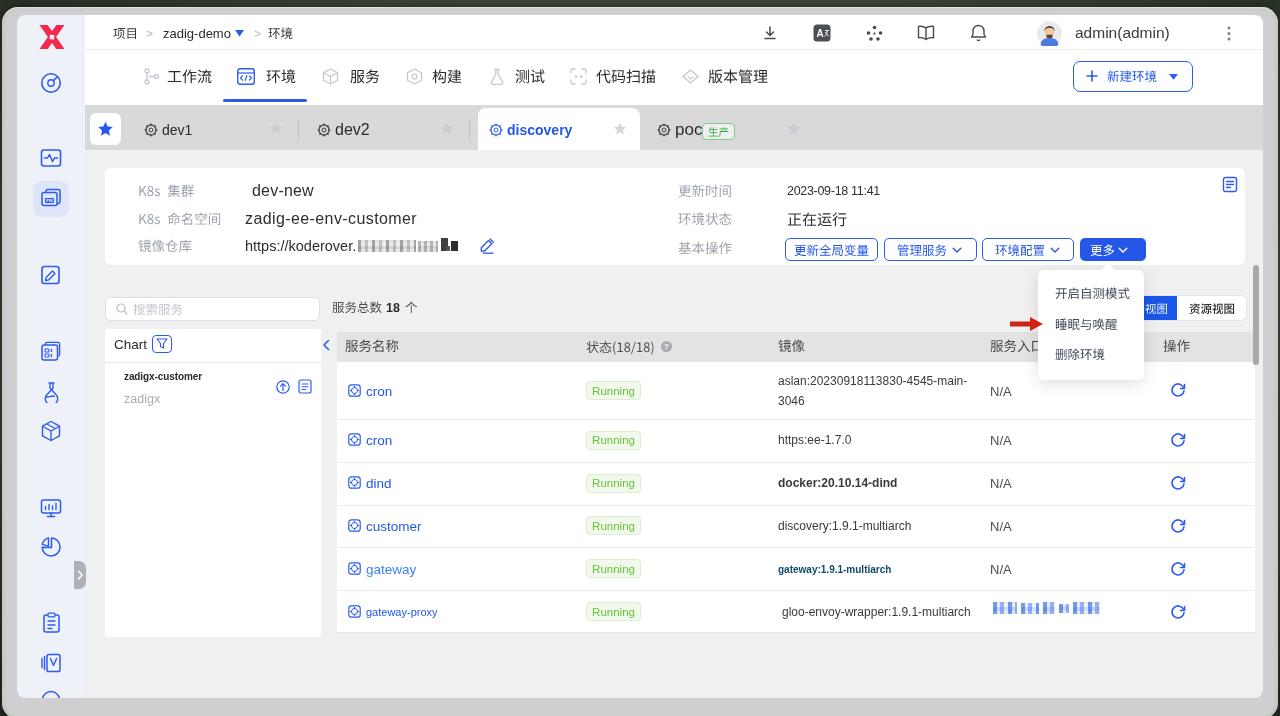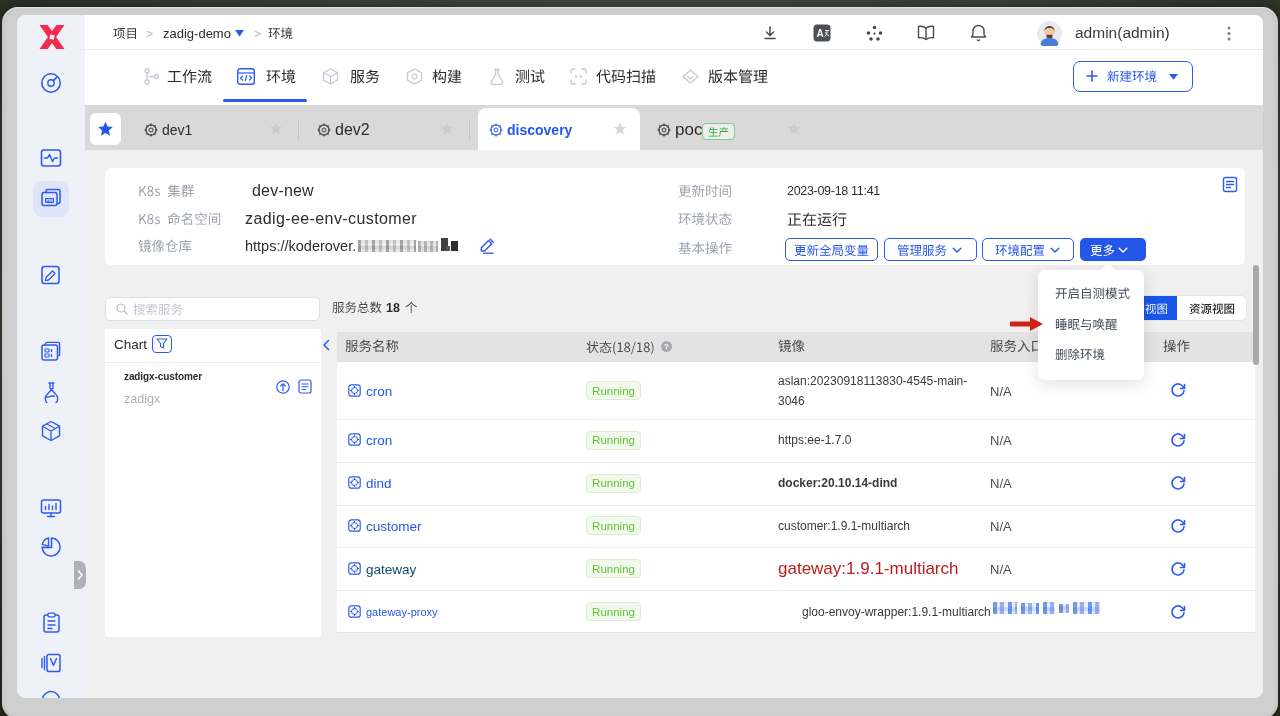--- a/index.html
+++ b/index.html
@@ -402,51 +402,51 @@
   </svg>
 <div style="position:absolute;left:337px;top:505px;width:918px;height:1px;z-index:5;background:#ebebeb"></div>
 <svg style="position:absolute;left:348px;top:519px;z-index:6" width="13" height="13" viewBox="0 0 13 13" fill="none">
     <rect x="0.8" y="0.8" width="11.4" height="11.4" rx="2.5" stroke="#2d5af0" stroke-width="1.2"></rect>
     <circle cx="6.5" cy="6.5" r="3" stroke="#2d5af0" stroke-width="1"></circle>
     <path d="M6.5 2 v2 M6.5 9 v2 M2 6.5 h2 M9 6.5 h2" stroke="#2d5af0" stroke-width="1"></path>
   </svg>
 <div style="position:absolute;left:366px;top:526.0px;z-index:5;font-size:13.5px;color:#2457e8;font-weight:400;white-space:nowrap;letter-spacing:0px;transform:translateY(-50%)">customer</div>
 <div style="position:absolute;left:586px;top:516px;width:55px;height:19px;z-index:5;background:#f0f9eb;border:1px solid #dcedd0;border-radius:4px"></div>
 <div style="position:absolute;left:613.5px;top:526.0px;z-index:6;font-size:11.5px;color:#67c23a;font-weight:400;white-space:nowrap;letter-spacing:0px;transform:translate(-50%,-50%)">Running</div>
-<div style="position:absolute;left:778px;top:526.0px;z-index:5;font-size:12px;color:#3a3a3a;font-weight:400;white-space:nowrap;letter-spacing:0px;transform:translateY(-50%)">customer:1.9.1-multiarch</div>
+<div style="position:absolute;left:778px;top:526.0px;z-index:5;font-size:12px;color:#3a3a3a;font-weight:400;white-space:nowrap;letter-spacing:0px;transform:translateY(-50%)">discovery:1.9.1-multiarch</div>
 <div style="position:absolute;left:990px;top:526.0px;z-index:5;font-size:13px;color:#4d4d4d;font-weight:400;white-space:nowrap;letter-spacing:0px;transform:translateY(-50%)">N/A</div>
 <svg style="position:absolute;left:1170px;top:518px;z-index:6" width="16" height="16" viewBox="0 0 16 16" fill="none">
     <path d="M13.8 6.2 A6 6 0 1 0 14 8.8" stroke="#2d5af0" stroke-width="1.6" stroke-linecap="round"></path>
     <path d="M14.5 2.5 V6.5 H10.5" stroke="#2d5af0" stroke-width="1.6" stroke-linecap="round" stroke-linejoin="round"></path>
   </svg>
 <div style="position:absolute;left:337px;top:547px;width:918px;height:1px;z-index:5;background:#ebebeb"></div>
 <svg style="position:absolute;left:348px;top:562px;z-index:6" width="13" height="13" viewBox="0 0 13 13" fill="none">
     <rect x="0.8" y="0.8" width="11.4" height="11.4" rx="2.5" stroke="#2d5af0" stroke-width="1.2"></rect>
     <circle cx="6.5" cy="6.5" r="3" stroke="#2d5af0" stroke-width="1"></circle>
     <path d="M6.5 2 v2 M6.5 9 v2 M2 6.5 h2 M9 6.5 h2" stroke="#2d5af0" stroke-width="1"></path>
   </svg>
-<div style="position:absolute;left:366px;top:568.8px;z-index:5;font-size:13.5px;color:#0c4a6e;font-weight:400;white-space:nowrap;letter-spacing:0px;transform:translateY(-50%)">gateway</div>
+<div style="position:absolute;left:366px;top:568.8px;z-index:5;font-size:13.5px;color:#3b82f6;font-weight:400;white-space:nowrap;letter-spacing:0px;transform:translateY(-50%)">gateway</div>
 <div style="position:absolute;left:586px;top:559px;width:55px;height:19px;z-index:5;background:#f0f9eb;border:1px solid #dcedd0;border-radius:4px"></div>
 <div style="position:absolute;left:613.5px;top:568.8px;z-index:6;font-size:11.5px;color:#67c23a;font-weight:400;white-space:nowrap;letter-spacing:0px;transform:translate(-50%,-50%)">Running</div>
-<div style="position:absolute;left:778px;top:568.8px;z-index:5;font-size:17px;color:#b91c1c;font-weight:400;white-space:nowrap;letter-spacing:0px;transform:translateY(-50%)">gateway:1.9.1-multiarch</div>
+<div style="position:absolute;left:778px;top:568.8px;z-index:5;font-size:10px;color:#0c4a6e;font-weight:700;white-space:nowrap;letter-spacing:0px;transform:translateY(-50%)">gateway:1.9.1-multiarch</div>
 <div style="position:absolute;left:990px;top:568.8px;z-index:5;font-size:13px;color:#4d4d4d;font-weight:400;white-space:nowrap;letter-spacing:0px;transform:translateY(-50%)">N/A</div>
 <svg style="position:absolute;left:1170px;top:561px;z-index:6" width="16" height="16" viewBox="0 0 16 16" fill="none">
     <path d="M13.8 6.2 A6 6 0 1 0 14 8.8" stroke="#2d5af0" stroke-width="1.6" stroke-linecap="round"></path>
     <path d="M14.5 2.5 V6.5 H10.5" stroke="#2d5af0" stroke-width="1.6" stroke-linecap="round" stroke-linejoin="round"></path>
   </svg>
 <div style="position:absolute;left:337px;top:590px;width:918px;height:1px;z-index:5;background:#ebebeb"></div>
 <svg style="position:absolute;left:348px;top:605px;z-index:6" width="13" height="13" viewBox="0 0 13 13" fill="none">
     <rect x="0.8" y="0.8" width="11.4" height="11.4" rx="2.5" stroke="#2d5af0" stroke-width="1.2"></rect>
     <circle cx="6.5" cy="6.5" r="3" stroke="#2d5af0" stroke-width="1"></circle>
     <path d="M6.5 2 v2 M6.5 9 v2 M2 6.5 h2 M9 6.5 h2" stroke="#2d5af0" stroke-width="1"></path>
   </svg>
 <div style="position:absolute;left:366px;top:611.6px;z-index:5;font-size:11px;color:#2457e8;font-weight:400;white-space:nowrap;letter-spacing:0px;transform:translateY(-50%)">gateway-proxy</div>
 <div style="position:absolute;left:586px;top:602px;width:55px;height:19px;z-index:5;background:#f0f9eb;border:1px solid #dcedd0;border-radius:4px"></div>
 <div style="position:absolute;left:613.5px;top:611.6px;z-index:6;font-size:11.5px;color:#67c23a;font-weight:400;white-space:nowrap;letter-spacing:0px;transform:translate(-50%,-50%)">Running</div>
-<div style="position:absolute;left:802px;top:611.6px;z-index:5;font-size:12px;color:#3a3a3a;font-weight:400;white-space:nowrap;letter-spacing:0px;transform:translateY(-50%)">gloo-envoy-wrapper:1.9.1-multiarch</div>
+<div style="position:absolute;left:782px;top:611.6px;z-index:5;font-size:12px;color:#3a3a3a;font-weight:400;white-space:nowrap;letter-spacing:0px;transform:translateY(-50%)">gloo-envoy-wrapper:1.9.1-multiarch</div>
 <svg style="position:absolute;left:1170px;top:604px;z-index:6" width="16" height="16" viewBox="0 0 16 16" fill="none">
     <path d="M13.8 6.2 A6 6 0 1 0 14 8.8" stroke="#2d5af0" stroke-width="1.6" stroke-linecap="round"></path>
     <path d="M14.5 2.5 V6.5 H10.5" stroke="#2d5af0" stroke-width="1.6" stroke-linecap="round" stroke-linejoin="round"></path>
   </svg>
 <div style="position:absolute;left:993px;top:602px;width:24px;height:12px;z-index:6;background:repeating-linear-gradient(90deg,rgba(90,131,234,.8) 0 4px,rgba(235,241,253,.55) 4px 7px,rgba(127,159,240,.75) 7px 11px,rgba(244,247,254,.6) 11px 15px),repeating-linear-gradient(0deg,#cfdcfa 0 3px,#9cb6f2 3px 7px,#e6edfc 7px 10px)"></div>
 <div style="position:absolute;left:1021px;top:603px;width:18px;height:11px;z-index:6;background:repeating-linear-gradient(90deg,rgba(90,131,234,.8) 0 4px,rgba(235,241,253,.55) 4px 7px,rgba(127,159,240,.75) 7px 11px,rgba(244,247,254,.6) 11px 15px),repeating-linear-gradient(0deg,#cfdcfa 0 3px,#9cb6f2 3px 7px,#e6edfc 7px 10px)"></div>
 <div style="position:absolute;left:1043px;top:602px;width:12px;height:12px;z-index:6;background:repeating-linear-gradient(90deg,rgba(90,131,234,.8) 0 4px,rgba(235,241,253,.55) 4px 7px,rgba(127,159,240,.75) 7px 11px,rgba(244,247,254,.6) 11px 15px),repeating-linear-gradient(0deg,#cfdcfa 0 3px,#9cb6f2 3px 7px,#e6edfc 7px 10px)"></div>
 <div style="position:absolute;left:1059px;top:604px;width:10px;height:9px;z-index:6;background:repeating-linear-gradient(90deg,rgba(90,131,234,.8) 0 4px,rgba(235,241,253,.55) 4px 7px,rgba(127,159,240,.75) 7px 11px,rgba(244,247,254,.6) 11px 15px),repeating-linear-gradient(0deg,#cfdcfa 0 3px,#9cb6f2 3px 7px,#e6edfc 7px 10px)"></div>
 <div style="position:absolute;left:1073px;top:602px;width:27px;height:12px;z-index:6;background:repeating-linear-gradient(90deg,rgba(90,131,234,.8) 0 4px,rgba(235,241,253,.55) 4px 7px,rgba(127,159,240,.75) 7px 11px,rgba(244,247,254,.6) 11px 15px),repeating-linear-gradient(0deg,#cfdcfa 0 3px,#9cb6f2 3px 7px,#e6edfc 7px 10px)"></div>
 <div style="position:absolute;left:337px;top:632px;width:918px;height:1px;z-index:5;background:#dfe3ef"></div>

